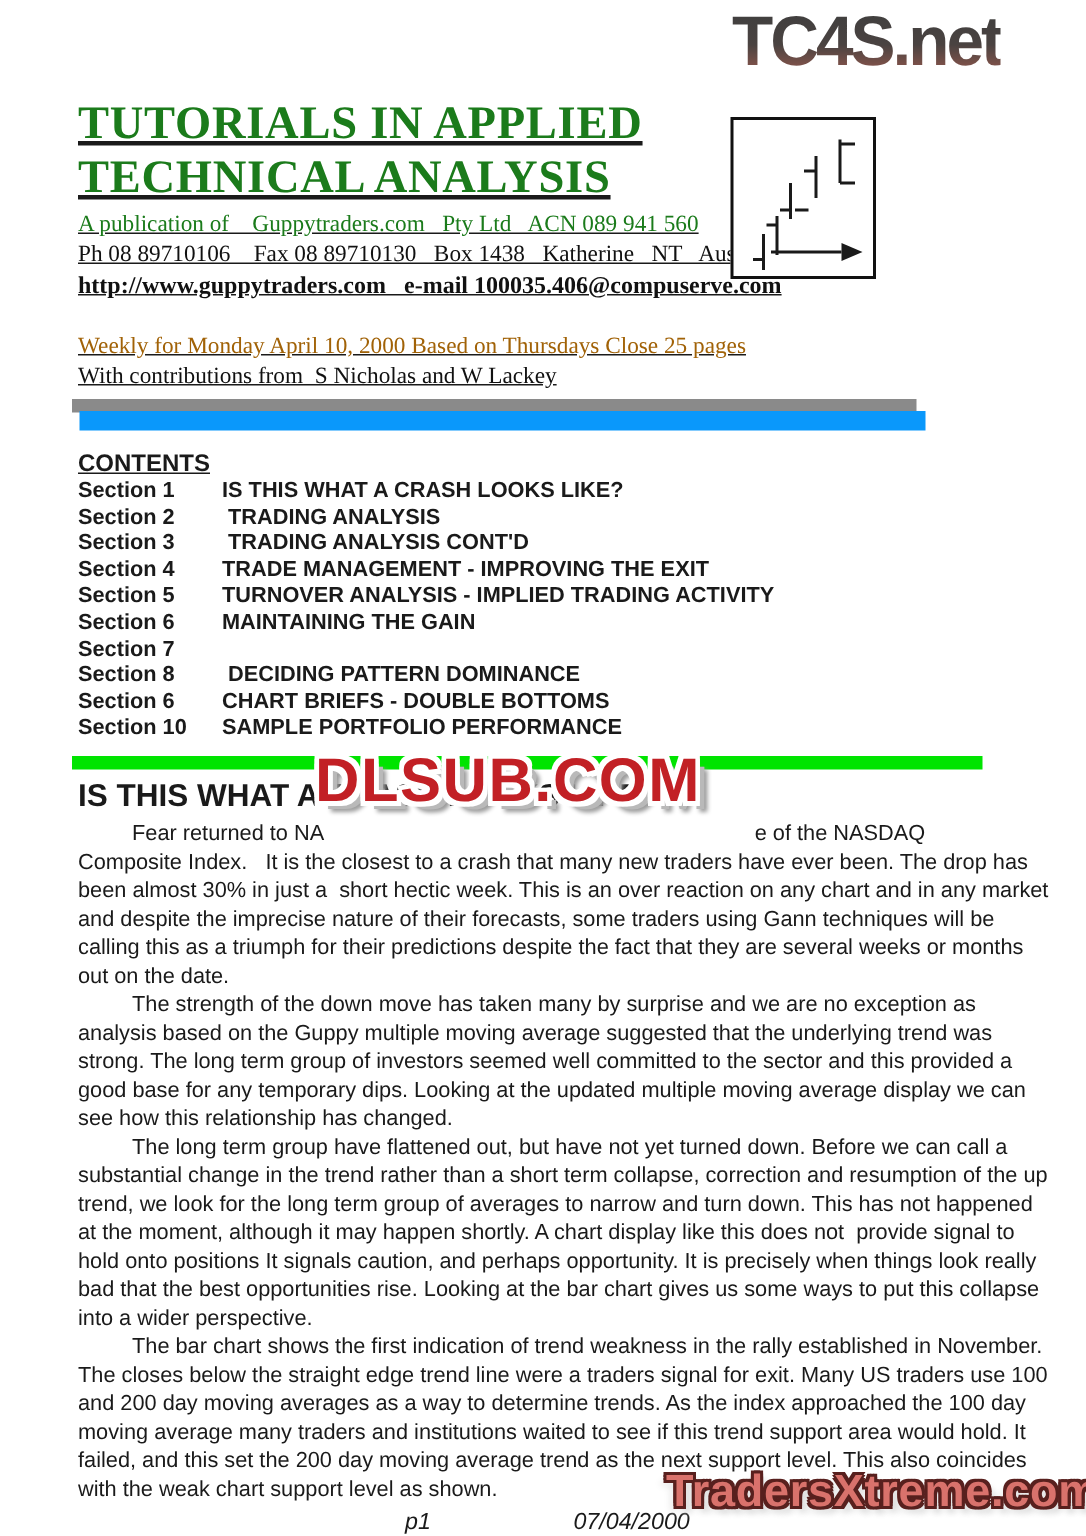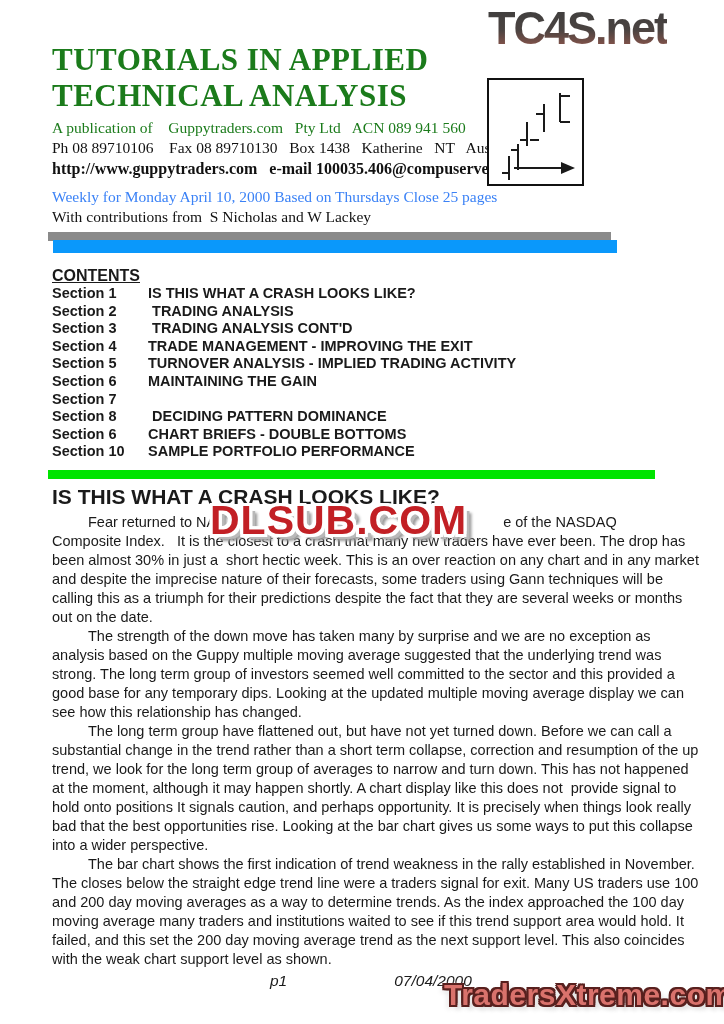--- a/index.html
+++ b/index.html
@@ -20,26 +20,26 @@
           -3px 0 0 #fff,3px 0 0 #fff,0 -3px 0 #fff,0 3px 0 #fff,
           6px 5px 0 #b9b9b9,8px 7px 3px #9a9a9a;}
   .txtreme{position:absolute;left:444px;top:980px;z-index:5;
         font:700 30px/1 "Liberation Sans",sans-serif;letter-spacing:0.5px;color:#d9726c;
         text-shadow:
           -2px -2px 0 #58201e,2px -2px 0 #58201e,-2px 2px 0 #58201e,2px 2px 0 #58201e,
           -2px 0 0 #58201e,2px 0 0 #58201e,0 -2px 0 #58201e,0 2px 0 #58201e,
           0 0 6px #fff,4px 4px 5px #cfcfcf,-4px 4px 5px #e8e8e8;}
 
   
-  .masthead{padding:42px 0 0 52px;}
+  .masthead{padding:64px 0 0 52px;text-decoration:underline;}
   .mast-title{font:700 31px/36px "Liberation Serif",serif;color:#1b7b1b;letter-spacing:0.5px;}
   .pub-line{margin-top:4px;font:15.5px/20px "Liberation Serif",serif;color:#1b7b1b;white-space:pre;}
   .contact-line{font:15.5px/20px "Liberation Serif",serif;color:#111;white-space:pre;}
   .web-line{font:700 16px/21px "Liberation Serif",serif;color:#111;white-space:pre;}
-  .issue-line{margin-top:8px;font:15.5px/20px "Liberation Serif",serif;color:#3b82f6;white-space:pre;}
+  .issue-line{margin-top:20px;font:15.5px/20px "Liberation Serif",serif;color:#a16207;white-space:pre;}
   .contrib-line{font:15.5px/20px "Liberation Serif",serif;color:#111;white-space:pre;}
 
   .logo-box{position:absolute;left:487px;top:78px;width:93px;height:104px;
             border:2px solid #111;background:#fff;}
   .logo-box svg{display:block;}
 
   
   .rule-wrap{position:relative;height:26px;margin-top:5px;}
   .rule-gray{position:absolute;left:48px;top:0;width:563px;height:9px;background:#8a8a8a;}
   .rule-blue{position:absolute;left:53px;top:8px;width:564px;height:13px;background:#0a98fb;}
@@ -57,21 +57,21 @@
   .article-heading{margin:7px 0 0 52px;font:700 21px/22px "Liberation Sans",sans-serif;letter-spacing:0;}
   .body-copy{margin:5px 0 0 52px;width:652px;
              font:14.5px/19px "Liberation Sans",sans-serif;color:#1a1a1a;}
   .para{white-space:pre-wrap;text-indent:36px;}
   .para.no-indent{text-indent:0;}
   .p1-line1{white-space:pre;}
   .indent{display:inline-block;width:36px;}
   .wm-gap{display:inline-block;width:287px;}
 
   
-  .footer{display:flex;margin:3px 0 0 52px;font:italic 15.5px/18px "Liberation Sans",sans-serif;gap:12px;}
+  .footer{display:flex;margin:3px 0 0 52px;font:italic 15.5px/18px "Liberation Sans",sans-serif;}
   .footer .pg{margin-left:218px;}
   .footer .dt{margin-left:95px;}
 </style>
 </head>
 <body>
 
 <div class="page">
 
   <div class="tc4s">TC4S.net</div>
 

